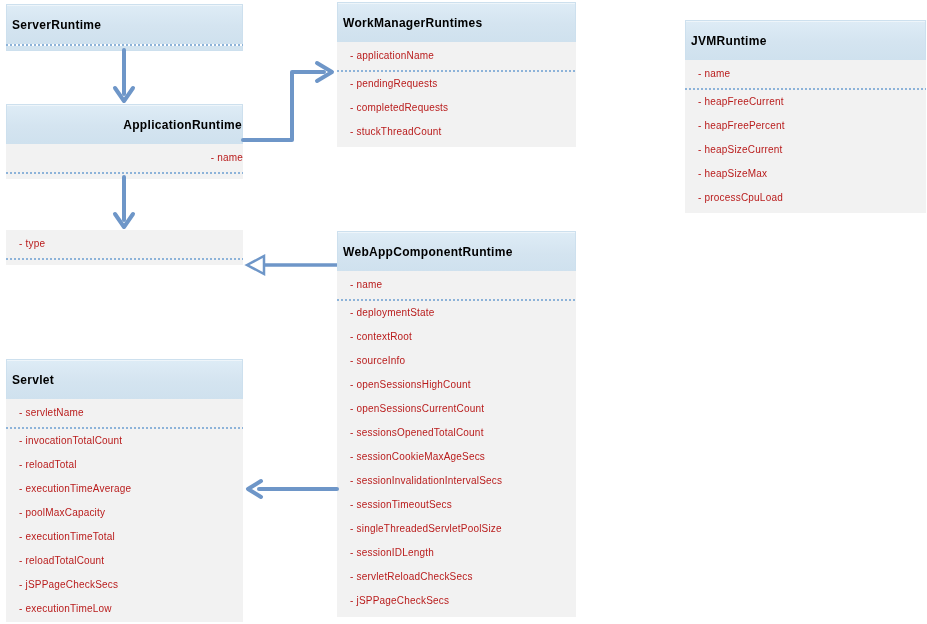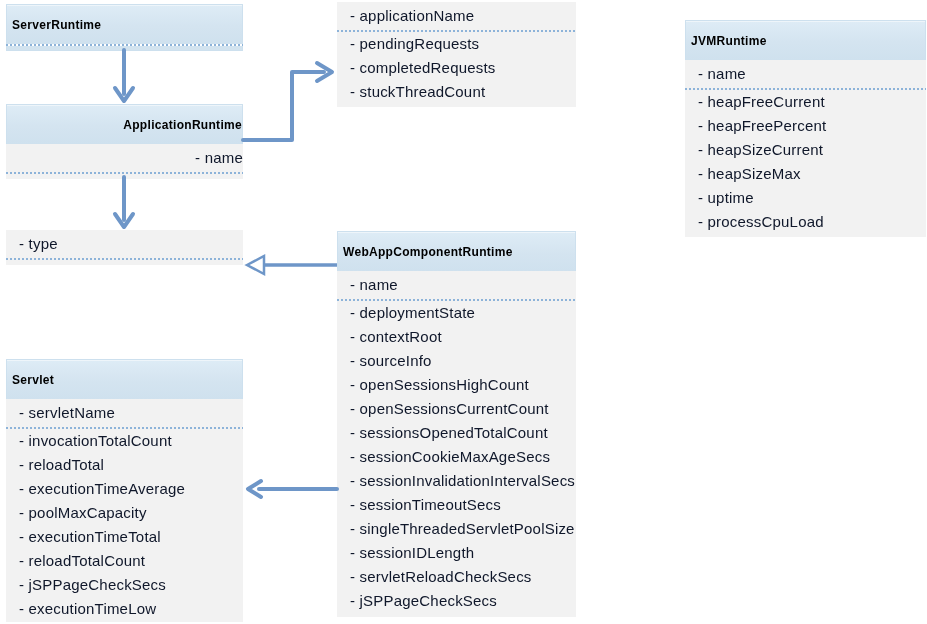--- a/index.html
+++ b/index.html
@@ -34,23 +34,23 @@
     white-space: nowrap;
   }
   .cbody {
     background: #f2f2f2;
     box-sizing: border-box;
   }
   .attr-row {
     height: 24px;
     line-height: 24px;
     padding-left: 13px;
-    font-size: 15px;
+    font-size: 10px;
     letter-spacing: 0.2px;
-    color: #0f172a;
+    color: #b91c1c;
     white-space: nowrap;
     overflow: hidden;
   }
   .rows-primary .attr-row {
     height: 28px;
     line-height: 28px;
   }
   .sep {
     height: 2px;
     background-image: repeating-linear-gradient(90deg, #8db3d9 0px, #8db3d9 2px, transparent 2px, transparent 4px);
@@ -121,20 +121,21 @@
           <div class="attr-row">- poolMaxCapacity</div>
           <div class="attr-row">- executionTimeTotal</div>
           <div class="attr-row">- reloadTotalCount</div>
           <div class="attr-row">- jSPPageCheckSecs</div>
           <div class="attr-row">- executionTimeLow</div>
         </div>
     </div>
   </div>
 
   <div class="cbox" style="left:337px; top:2px; width:239px;">
+    <div class="chead">WorkManagerRuntimes</div>
     <div class="cbody pad3">
       <div class="rows-primary">
           <div class="attr-row">- applicationName</div>
         </div>
       <div class="sep"></div>
       <div class="rows-secondary">
           <div class="attr-row">- pendingRequests</div>
           <div class="attr-row">- completedRequests</div>
           <div class="attr-row">- stuckThreadCount</div>
         </div>
@@ -171,21 +172,20 @@
     <div class="cbody pad3">
       <div class="rows-primary">
           <div class="attr-row">- name</div>
         </div>
       <div class="sep"></div>
       <div class="rows-secondary">
           <div class="attr-row">- heapFreeCurrent</div>
           <div class="attr-row">- heapFreePercent</div>
           <div class="attr-row">- heapSizeCurrent</div>
           <div class="attr-row">- heapSizeMax</div>
-          <div class="attr-row">- uptime</div>
           <div class="attr-row">- processCpuLoad</div>
         </div>
     </div>
   </div>
 
   <svg id="connector-overlay" width="927" height="624" viewBox="0 0 927 624">
     <g class="connector" fill="none" stroke-width="4" stroke-linecap="round" stroke-linejoin="round" stroke="#6e96c8">
       <path d="M124,50 L124,94"></path>
       <path d="M115,88 L124,101 L133,88"></path>
     </g>

